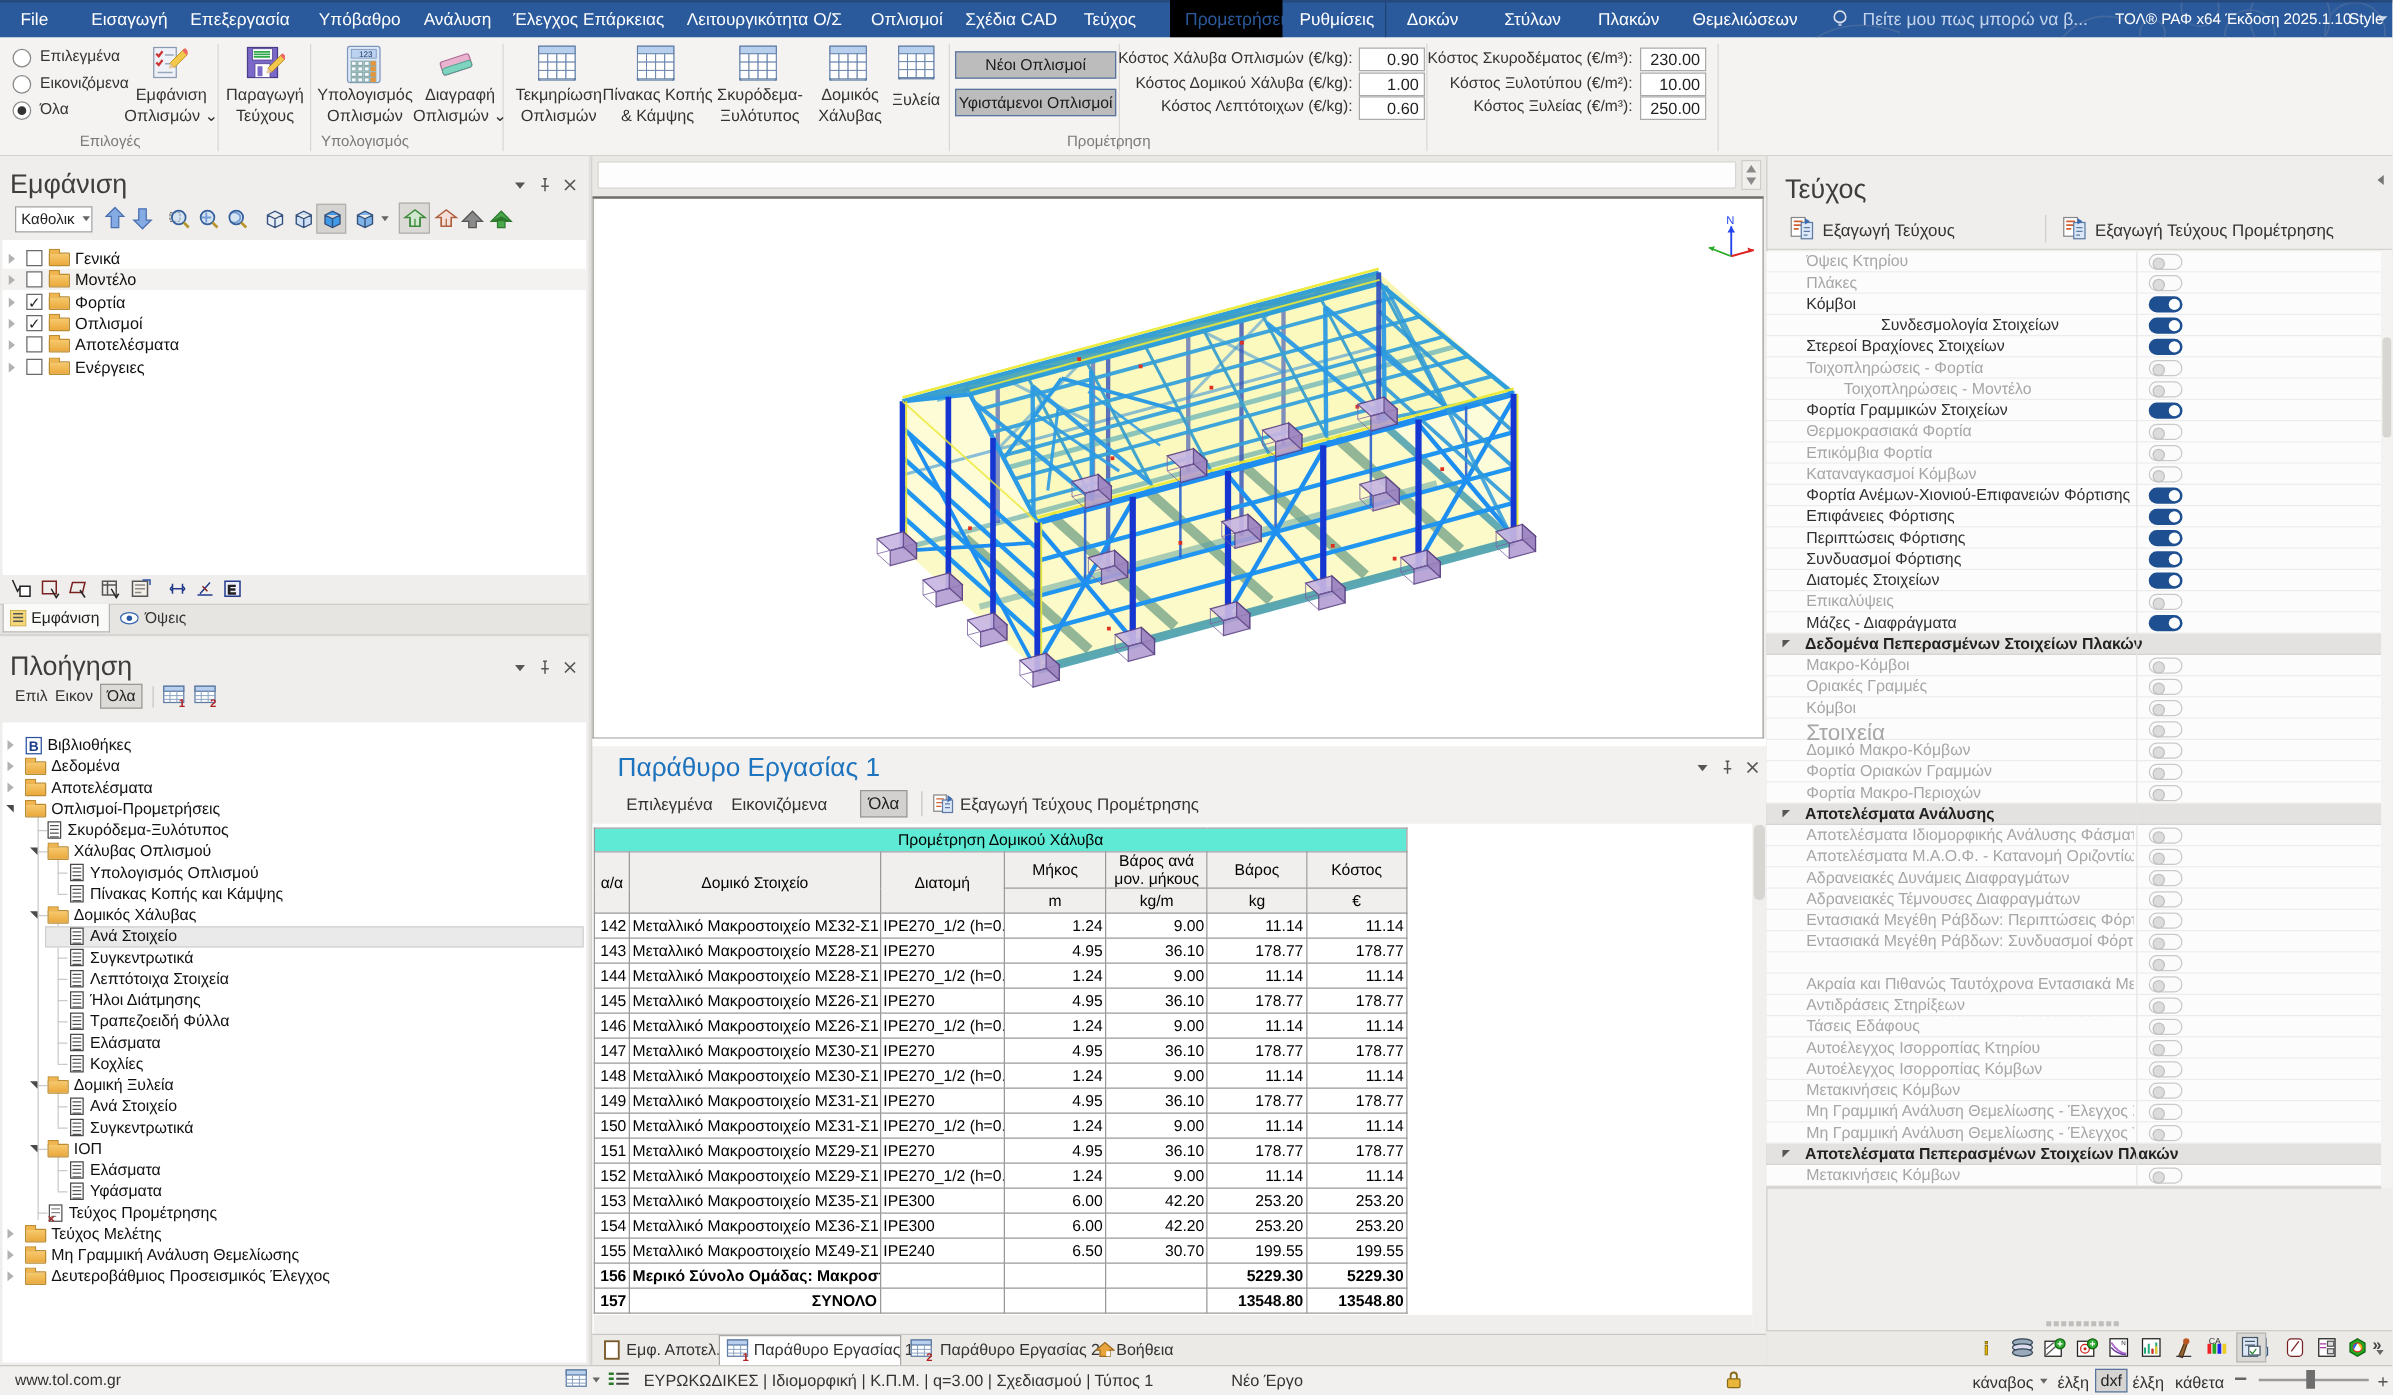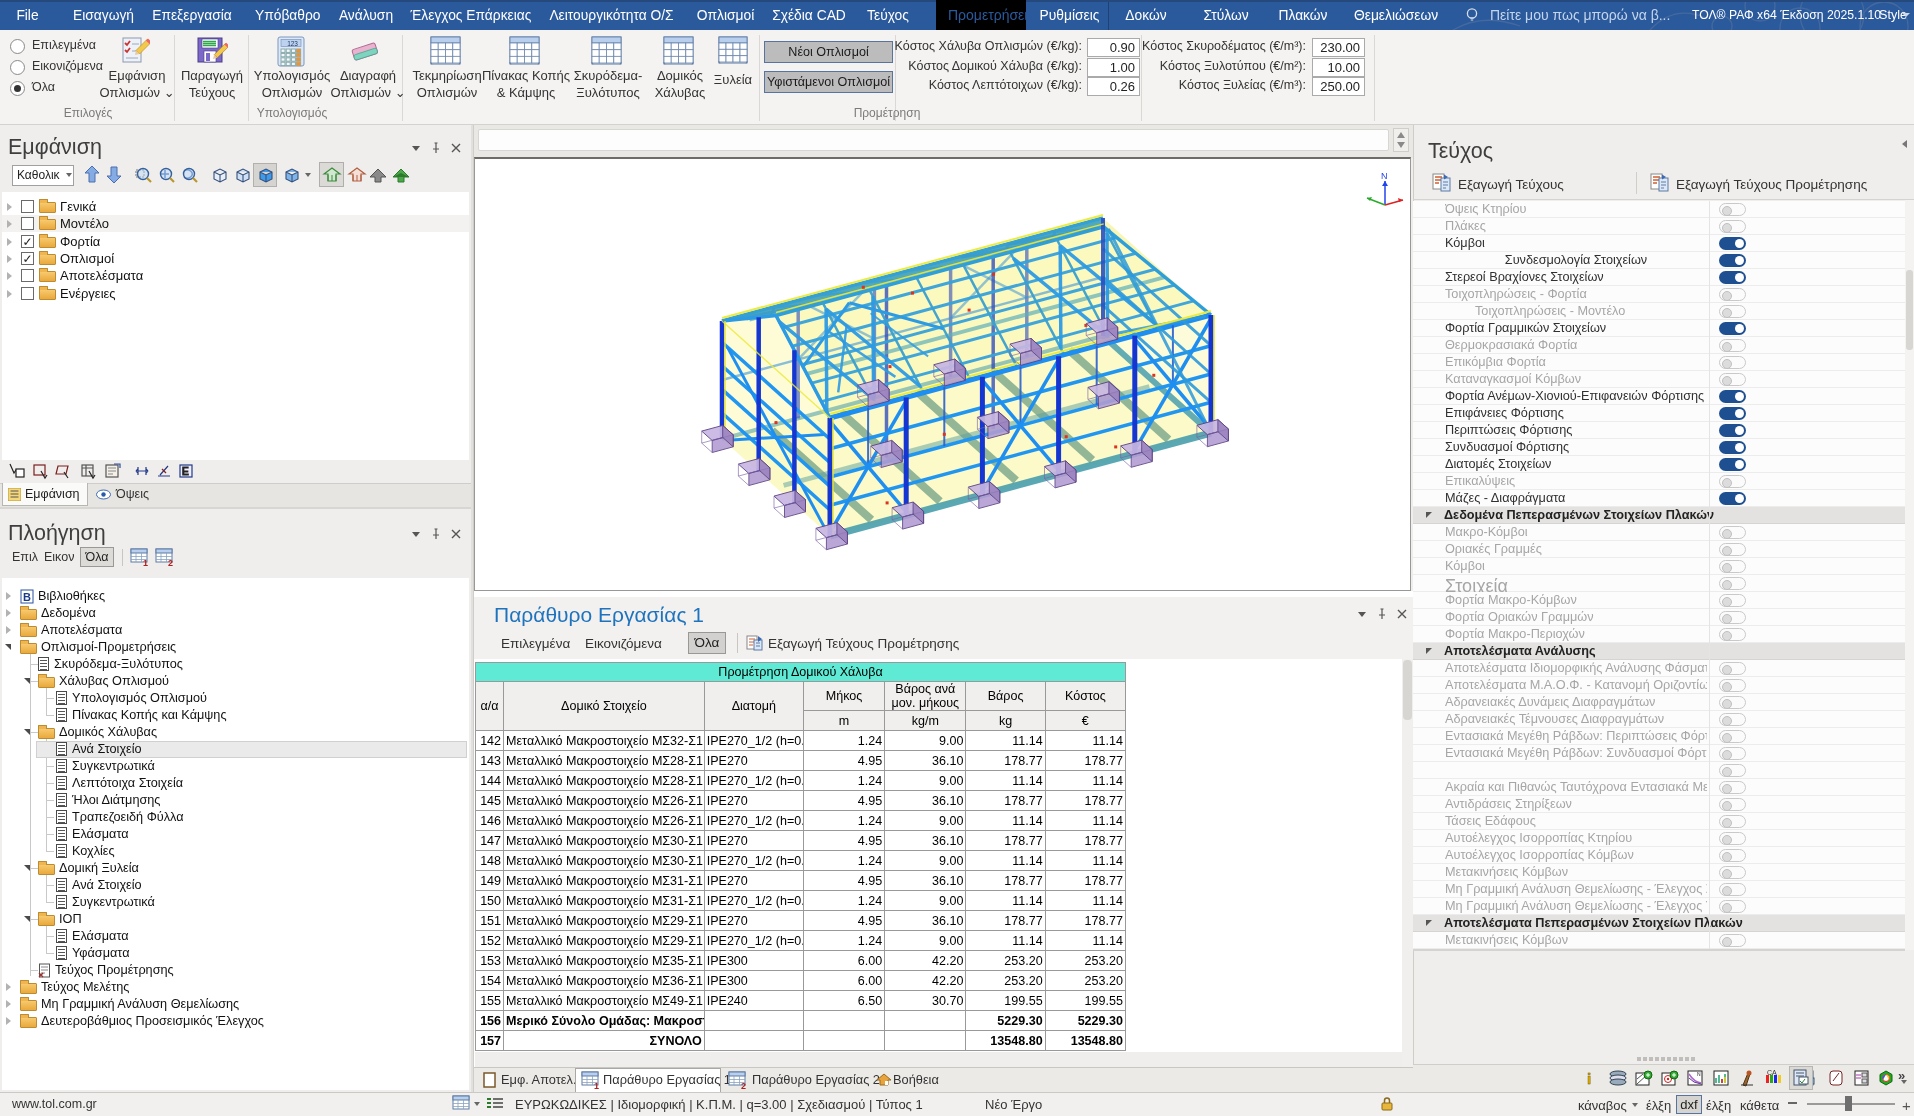--- a/index.html
+++ b/index.html
@@ -242,21 +242,21 @@
 <path d="M2.2 27 q-1.4 0 -1.4 -1.6 M27.8 27 q1.4 0 1.4 -1.6" stroke="#5d7ba3" fill="none"></path>
   </svg>
 <div class="rbtxt" style="left:733px;top:72px;">Ξυλεία</div>
 <div class="graybtn" style="top:41px;">Νέοι Οπλισμοί</div>
 <div class="graybtn" style="top:71px;">Υφιστάμενοι Οπλισμοί</div>
 <div class="costlab" style="left:880px;top:39.0px;width:202px;text-align:right;">Κόστος Χάλυβα Οπλισμών (€/kg):</div>
 <div class="costbox" style="left:1087px;top:38.0px;">0.90</div>
 <div class="costlab" style="left:880px;top:58.5px;width:202px;text-align:right;">Κόστος Δομικού Χάλυβα (€/kg):</div>
 <div class="costbox" style="left:1087px;top:57.5px;">1.00</div>
 <div class="costlab" style="left:880px;top:78.0px;width:202px;text-align:right;">Κόστος Λεπτότοιχων (€/kg):</div>
-<div class="costbox" style="left:1087px;top:77.0px;">0.26</div>
+<div class="costbox" style="left:1087px;top:77.0px;">0.60</div>
 <div class="costlab" style="left:1128px;top:39.0px;width:178px;text-align:right;">Κόστος Σκυροδέματος (€/m³):</div>
 <div class="costbox" style="left:1312px;top:38.0px;">230.00</div>
 <div class="costlab" style="left:1128px;top:58.5px;width:178px;text-align:right;">Κόστος Ξυλοτύπου (€/m²):</div>
 <div class="costbox" style="left:1312px;top:57.5px;">10.00</div>
 <div class="costlab" style="left:1128px;top:78.0px;width:178px;text-align:right;">Κόστος Ξυλείας (€/m³):</div>
 <div class="costbox" style="left:1312px;top:77.0px;">250.00</div>
 <div class="abs" style="left:0;top:125px;width:471px;height:967px;background:#efeeec;"></div>
 <div class="abs" style="left:471px;top:125px;width:3px;height:967px;background:#e2e0dd;border-right:1px solid #cfcdca;"></div>
 <div class="ptitle" style="left:8px;top:135px;">Εμφάνιση</div>
 <div class="abs" style="left:412px;top:146px;width:0;height:0;border-top:5px solid #555;border-left:4px solid transparent;border-right:4px solid transparent;"></div>
@@ -1021,21 +1021,21 @@
 <div class="abs" style="left:1413px;top:541px;width:492px;height:17px;background:#fcfcfc;border-bottom:1px solid #ececec;"></div>
 <div class="abs" style="left:1445px;top:542px;font-size:12.7px;color:#a6a6a6;white-space:nowrap;width:262px;overflow:hidden;">Οριακές Γραμμές</div>
 <div class="tog togoff" style="left:1719px;top:543px;"></div>
 <div class="abs" style="left:1413px;top:558px;width:492px;height:17px;background:#fcfcfc;border-bottom:1px solid #ececec;"></div>
 <div class="abs" style="left:1445px;top:559px;font-size:12.7px;color:#a6a6a6;white-space:nowrap;width:262px;overflow:hidden;">Κόμβοι</div>
 <div class="tog togoff" style="left:1719px;top:560px;"></div>
 <div class="abs" style="left:1413px;top:575px;width:492px;height:17px;background:#fcfcfc;border-bottom:1px solid #ececec;"></div>
 <div class="abs" style="left:1445px;top:576px;font-size:18px;color:#a6a6a6;white-space:nowrap;width:262px;overflow:hidden;">Στοιχεία</div>
 <div class="tog togoff" style="left:1719px;top:577px;"></div>
 <div class="abs" style="left:1413px;top:592px;width:492px;height:17px;background:#fcfcfc;border-bottom:1px solid #ececec;"></div>
-<div class="abs" style="left:1445px;top:593px;font-size:12.7px;color:#a6a6a6;white-space:nowrap;width:262px;overflow:hidden;">Φορτία Μακρο-Κόμβων</div>
+<div class="abs" style="left:1445px;top:593px;font-size:12.7px;color:#a6a6a6;white-space:nowrap;width:262px;overflow:hidden;">Δομικό Μακρο-Κόμβων</div>
 <div class="tog togoff" style="left:1719px;top:594px;"></div>
 <div class="abs" style="left:1413px;top:609px;width:492px;height:17px;background:#fcfcfc;border-bottom:1px solid #ececec;"></div>
 <div class="abs" style="left:1445px;top:610px;font-size:12.7px;color:#a6a6a6;white-space:nowrap;width:262px;overflow:hidden;">Φορτία Οριακών Γραμμών</div>
 <div class="tog togoff" style="left:1719px;top:611px;"></div>
 <div class="abs" style="left:1413px;top:626px;width:492px;height:17px;background:#fcfcfc;border-bottom:1px solid #ececec;"></div>
 <div class="abs" style="left:1445px;top:627px;font-size:12.7px;color:#a6a6a6;white-space:nowrap;width:262px;overflow:hidden;">Φορτία Μακρο-Περιοχών</div>
 <div class="tog togoff" style="left:1719px;top:628px;"></div>
 <div class="abs" style="left:1413px;top:643px;width:492px;height:17px;background:#e3e2e0;border-bottom:1px solid #d5d4d2;"></div>
 <div class="abs" style="left:1426px;top:648px;width:0;height:0;border-top:6px solid #555;border-right:6px solid transparent;"></div>
 <div class="abs" style="left:1444px;top:644px;font-size:12.7px;font-weight:bold;color:#222;white-space:nowrap;">Αποτελέσματα Ανάλυσης</div>

